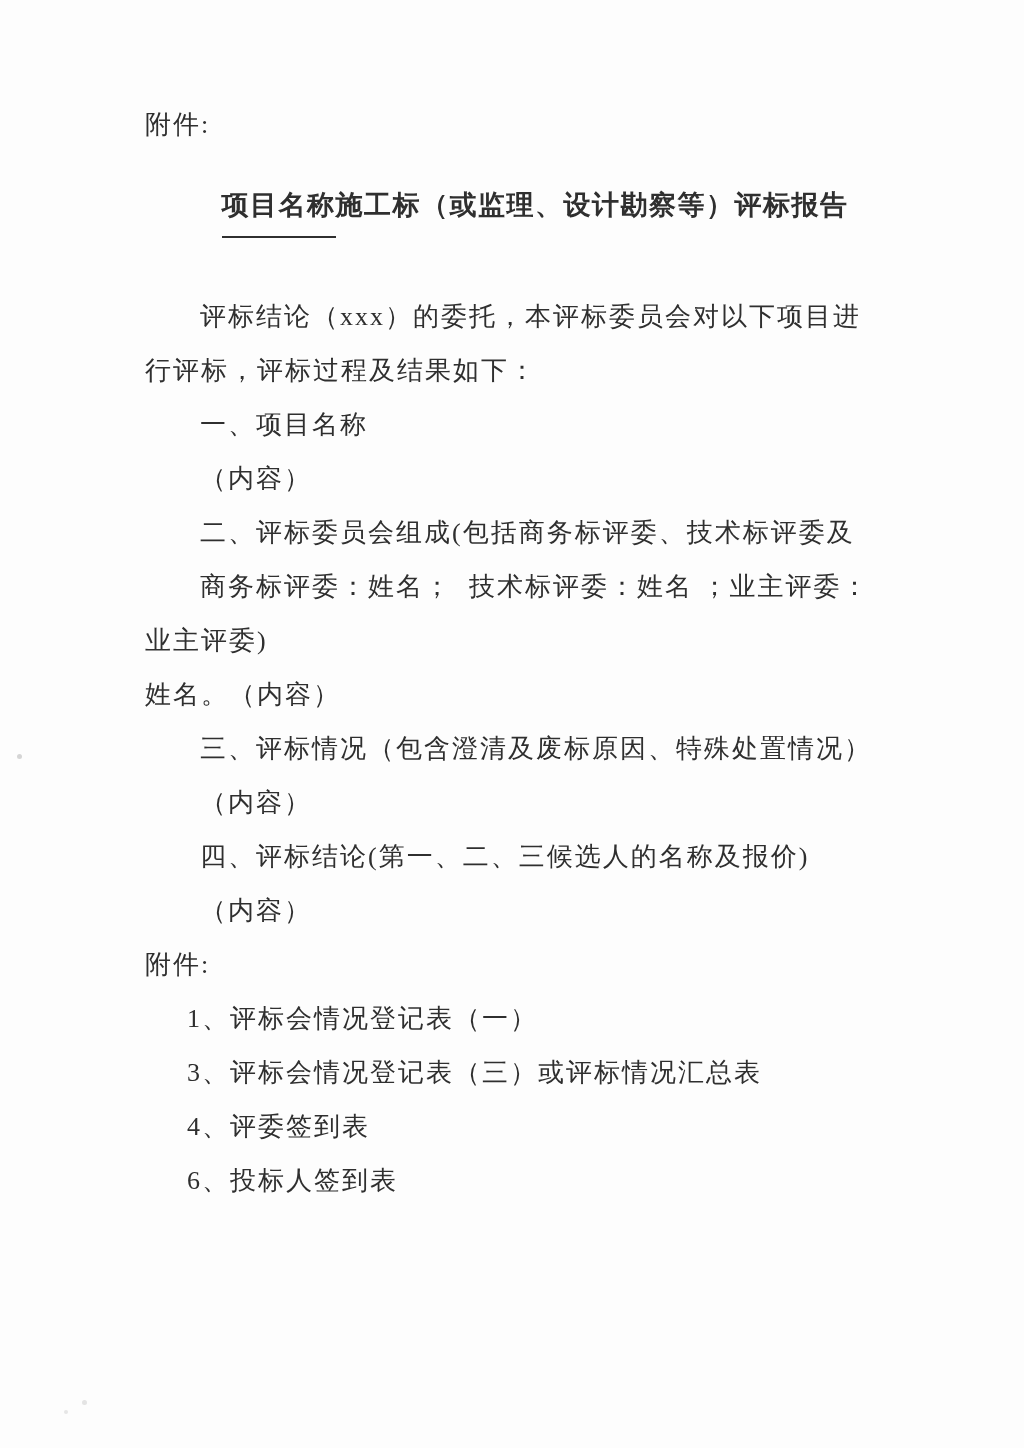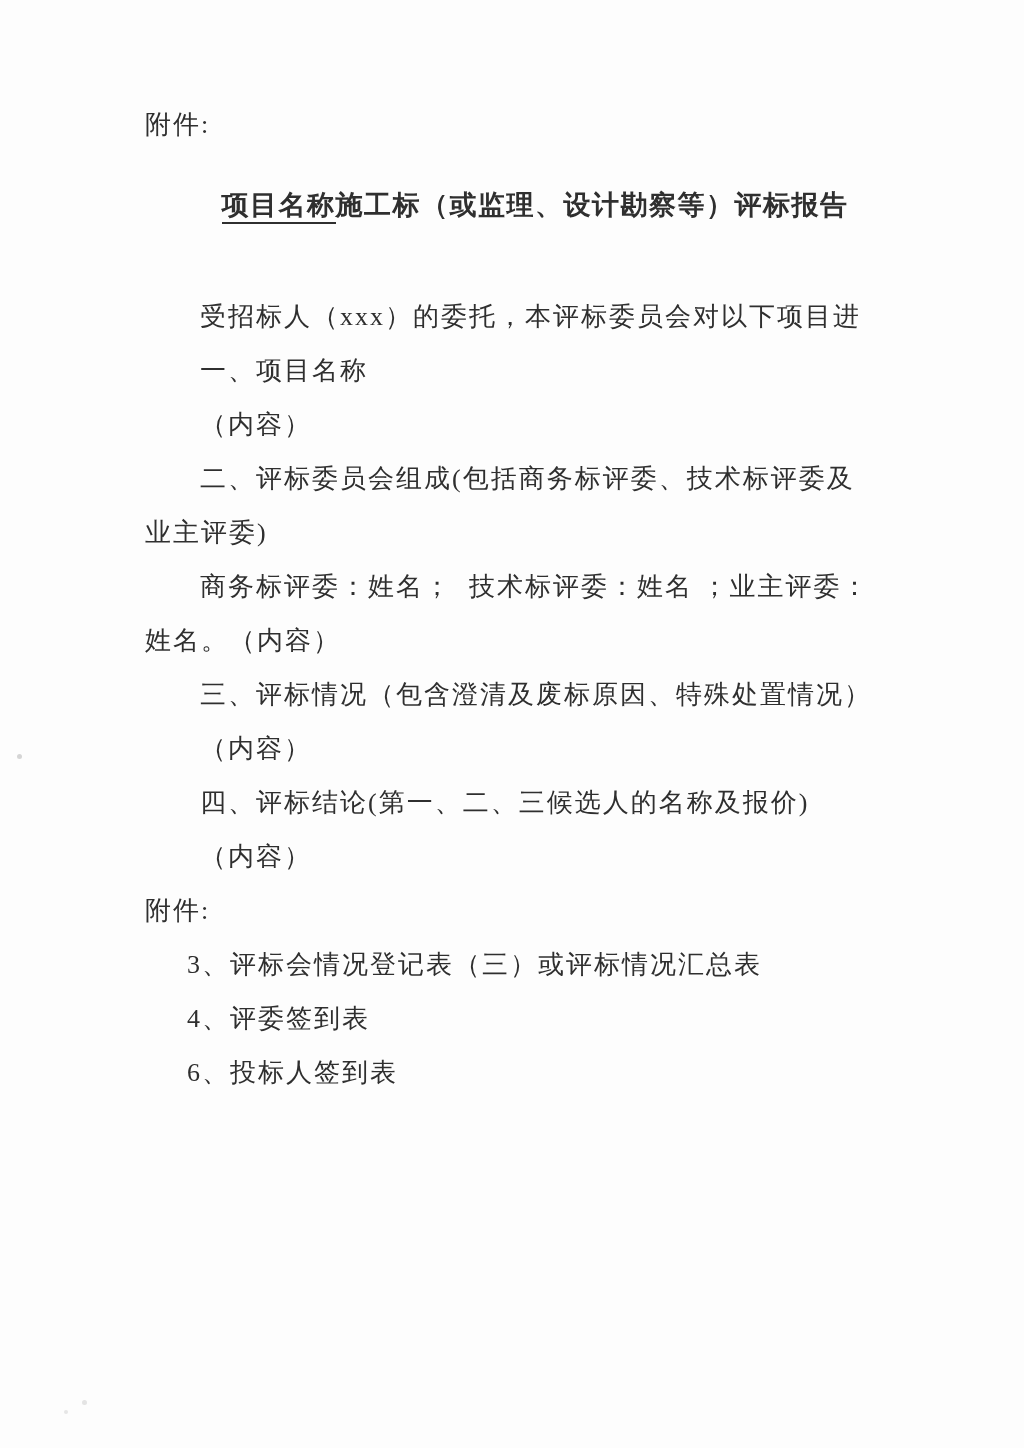--- a/index.html
+++ b/index.html
@@ -38,21 +38,21 @@
     height: 54px;
     line-height: 54px;
     text-align: center;
     font-weight: bold;
     font-size: 27px;
     letter-spacing: 1.5px;
     white-space: pre;
   }
   .title-underline {
     border-bottom: 2px solid #2f2f2f;
-    padding-bottom: 2px;
+    padding-bottom: 16px;
   }
   .first-body {
     margin-top: 58px;
   }
   .indent {
     text-indent: 55px;
   }
   .indent-num {
     text-indent: 42px;
   }
@@ -69,38 +69,40 @@
 </head>
 <body>
 
 <div class="page">
   <div class="content">
 
     <div class="line attach-top">附件:</div>
 
     <div class="title-line"><span class="title-underline">项目名称</span><span>施工标（或监理、设计勘察等）评标报告</span></div>
 
-    <div class="line indent first-body">受招标人（xxx）的委托，本评标委员会对以下项目进</div>
+    <div class="line indent first-body">评标结论（xxx）的委托，本评标委员会对以下项目进</div>
+    <div class="line">行评标，评标过程及结果如下：</div>
 
     <div class="line indent">一、项目名称</div>
     <div class="line indent">（内容）</div>
 
     <div class="line indent">二、评标委员会组成(包括商务标评委、技术标评委及</div>
+    <div class="line indent">商务标评委：姓名；  技术标评委：姓名 ；业主评委：</div>
     <div class="line">业主评委)</div>
-    <div class="line indent">商务标评委：姓名；  技术标评委：姓名 ；业主评委：</div>
     <div class="line">姓名。（内容）</div>
 
     <div class="line indent">三、评标情况（包含澄清及废标原因、特殊处置情况）</div>
     <div class="line indent">（内容）</div>
 
     <div class="line indent">四、评标结论(第一、二、三候选人的名称及报价)</div>
     <div class="line indent">（内容）</div>
 
     <div class="line">附件:</div>
 
+    <div class="line indent-num">1、评标会情况登记表（一）</div>
     <div class="line indent-num">3、评标会情况登记表（三）或评标情况汇总表</div>
     <div class="line indent-num">4、评委签到表</div>
     <div class="line indent-num">6、投标人签到表</div>
 
   </div>
 
   <div class="speck speck-1"></div>
   <div class="speck speck-2"></div>
   <div class="speck speck-3"></div>
 </div>

